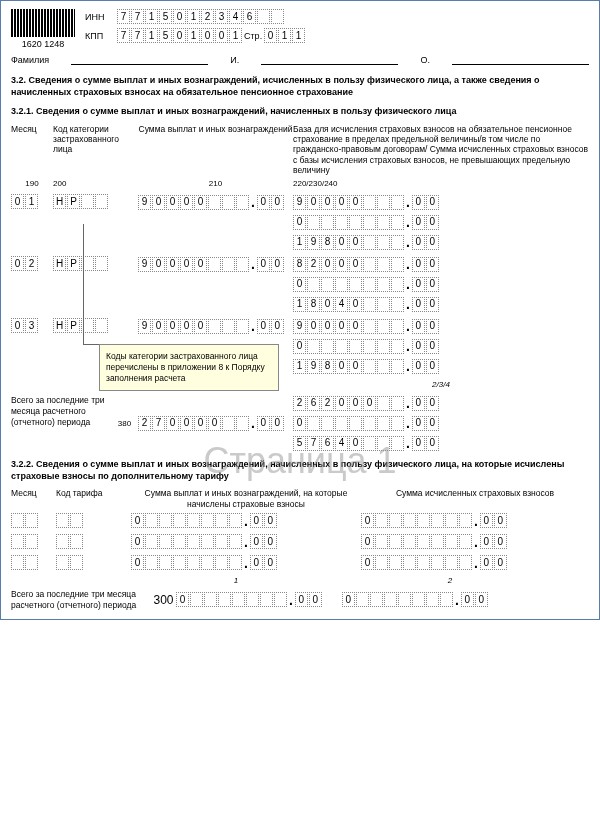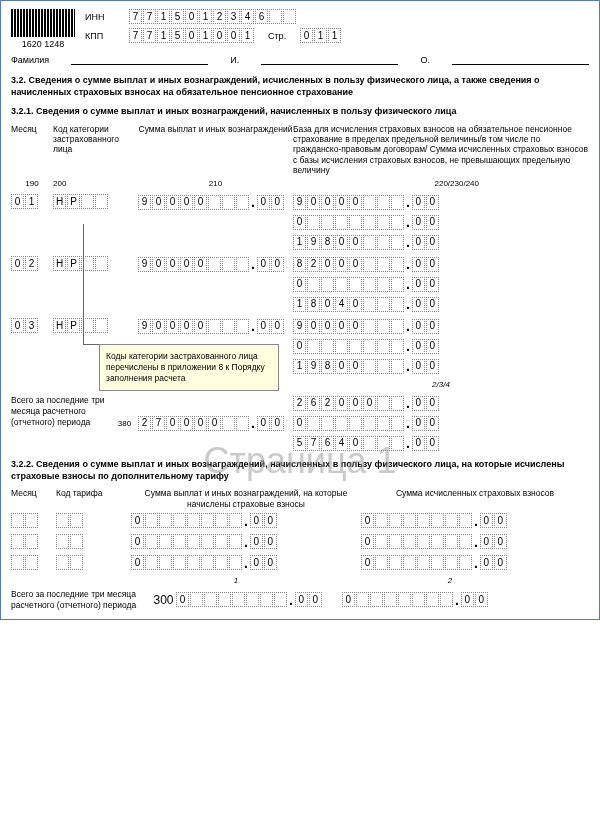--- a/index.html
+++ b/index.html
@@ -2,40 +2,40 @@
 <html><head>
 <meta charset="utf-8">
 <style>
 * { box-sizing: border-box; margin: 0; padding: 0; }
 body { font-family: Arial, sans-serif; font-size: 9px; background: #fff; width: 600px; border: 1px solid #5a7ca8; padding: 8px 10px; position: relative; }
 .header { display: flex; align-items: flex-start; gap: 10px; margin-bottom: 6px; }
 .barcode { width: 64px; }
 .barcode-bars { height: 28px; background: repeating-linear-gradient(90deg, #000 0 2px, #fff 2px 3px); }
 .barcode-num { font-size: 9px; text-align: center; margin-top: 2px; }
 .id-block { display: flex; flex-direction: column; gap: 4px; }
-.id-row { display: flex; align-items: center; gap: 14px; }
+.id-row { display: flex; align-items: center; gap: 2px; }
 .id-label { width: 30px; font-size: 9px; }
 .cells { display: flex; gap: 1px; }
 .cell { width: 13px; height: 15px; border: 1px dotted #888; display: inline-flex; align-items: center; justify-content: center; font-size: 10px; line-height: 1; }
 .page-lbl { font-size: 9px; margin: 0 0; }
 .familia { display: flex; align-items: center; gap: 22px; margin: 6px 0 10px 0; font-size: 9px; }
 .familia .line { border-bottom: 1px solid #000; flex: 1; height: 10px; }
 .familia .short { width: 30px; }
 .section { font-size: 9px; font-weight: bold; margin: 8px 0 6px 0; line-height: 1.3; }
 .table-area { position: relative; }
 .col-headers { display: flex; font-size: 8.5px; line-height: 1.2; margin-bottom: 4px; }
 .ch1 { width: 42px; }
 .ch2 { width: 85px; }
 .ch3 { width: 155px; text-align: center; }
 .ch4 { flex: 1; }
 .col-nums { display: flex; font-size: 8px; margin-bottom: 6px; }
 .cn1 { width: 42px; text-align: center; }
 .cn2 { width: 85px; text-align: left; }
 .cn3 { width: 155px; text-align: center; }
-.cn4 { flex: 1; text-align: right; padding-right: 110px; }
+.cn4 { flex: 1; padding-right: 110px; }
 .data-row { display: flex; align-items: flex-start; margin-bottom: 6px; }
 .dr-mes { width: 42px; }
 .dr-code { width: 85px; }
 .dr-amount { width: 155px; display: flex; align-items: center; }
 .dr-base { flex: 1; display: flex; flex-direction: column; gap: 4px; }
 .dr-base-row { display: flex; align-items: center; }
 .dot { font-size: 14px; font-weight: bold; margin: 0 2px; }
 .tooltip { position: absolute; left: 88px; top: 220px; background: #ffffe0; border: 1px solid #888; padding: 6px; font-size: 8.5px; width: 180px; line-height: 1.3; z-index: 5; }
 .tooltip-line { position: absolute; left: 72px; top: 100px; width: 1px; height: 120px; background: #666; z-index: 4; }
 .tooltip-line2 { position: absolute; left: 72px; top: 220px; width: 16px; height: 1px; background: #666; z-index: 4; }

